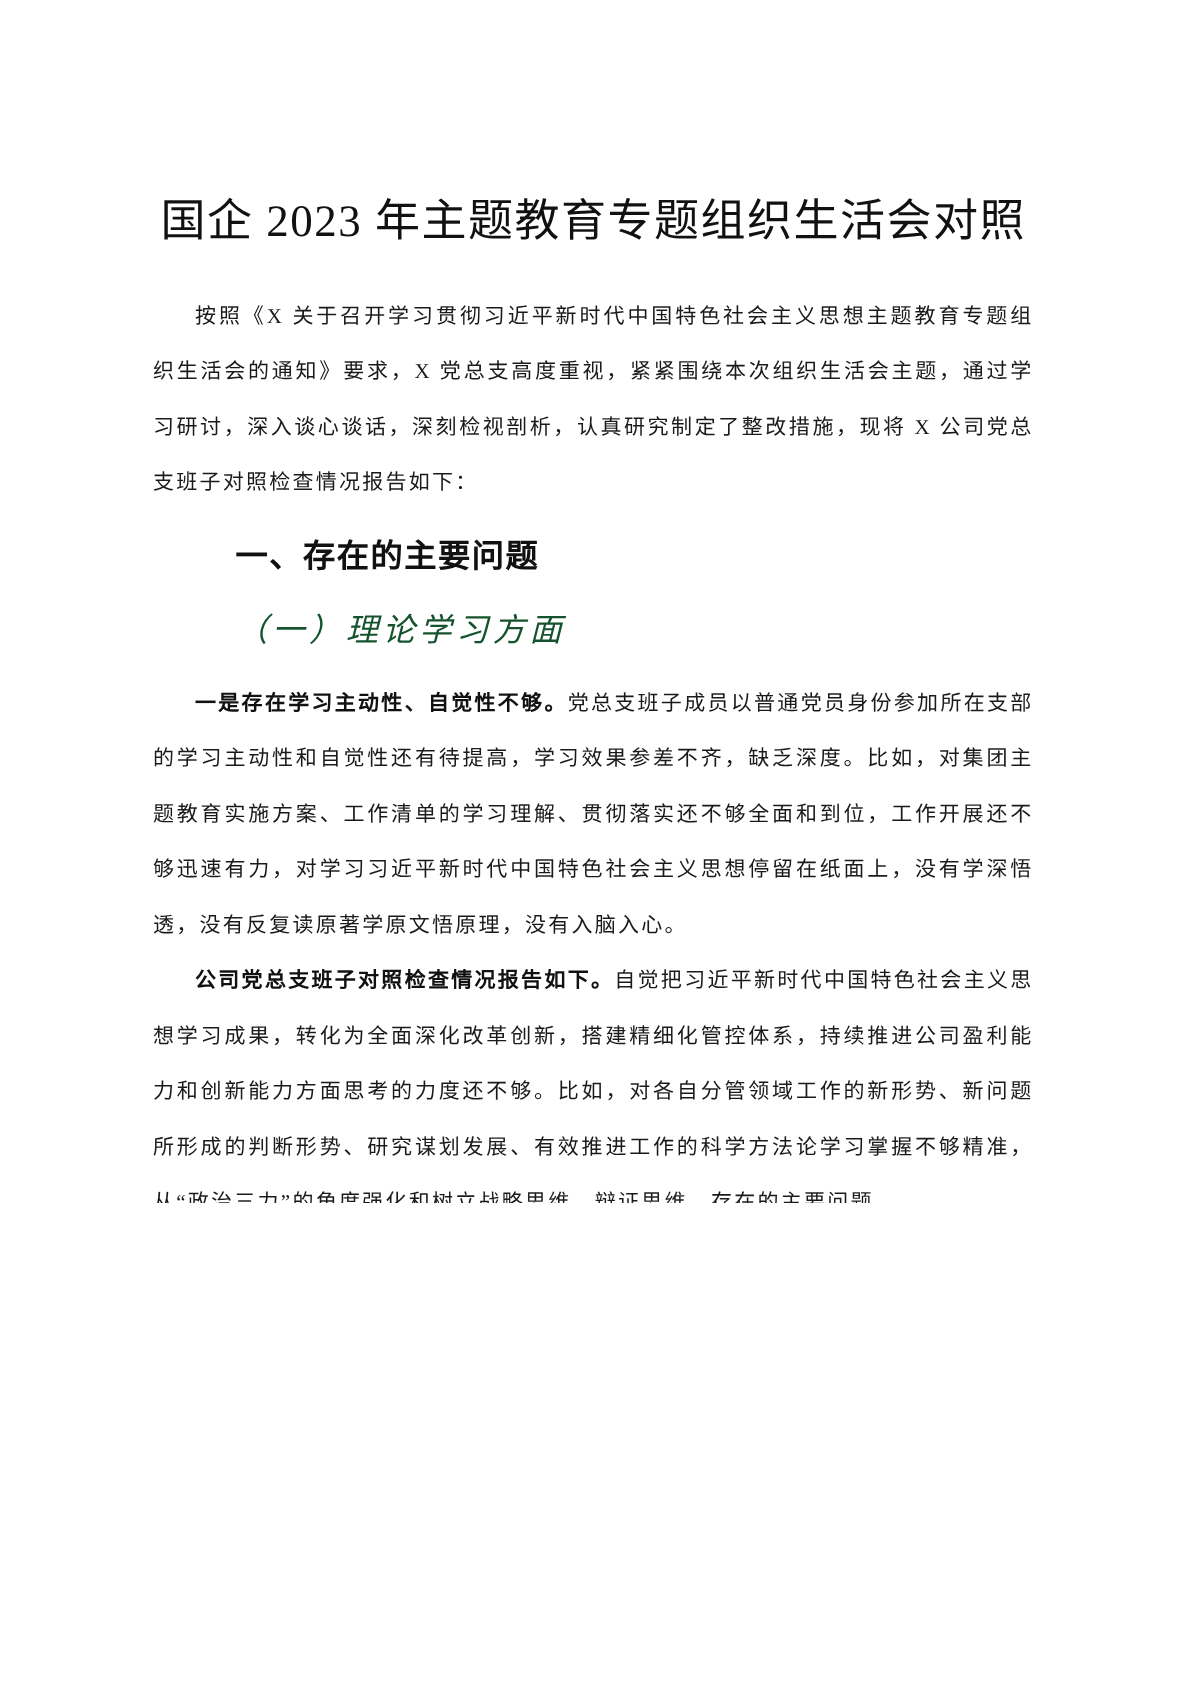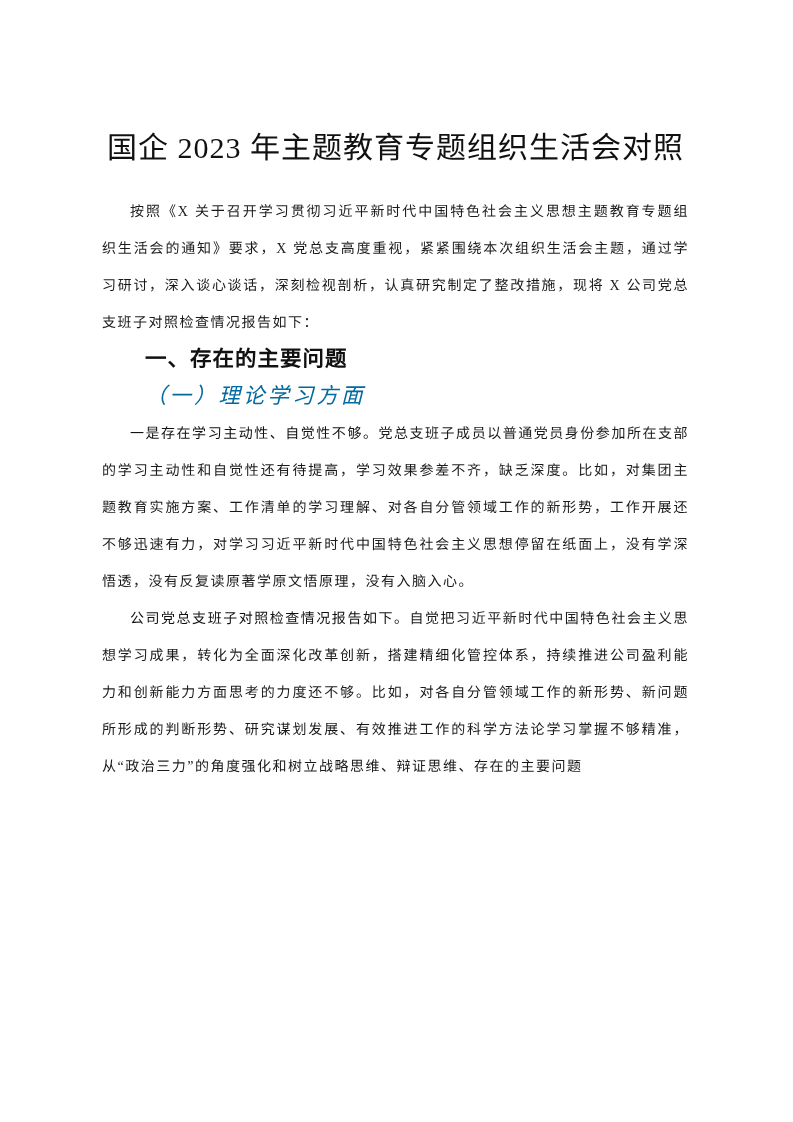--- a/index.html
+++ b/index.html
@@ -34,58 +34,58 @@
   .body-para {
     margin: 0;
     font-size: 14px;
     line-height: 37px;
     text-align: justify;
     text-indent: 2em;
     letter-spacing: 1.5px;
     color: #1a1a1a;
   }
   .section-heading {
-    margin: 0;
+    margin: 12px;
     font-size: 21.5px;
     line-height: 37px;
     font-weight: bold;
     font-family: "Liberation Sans", "DejaVu Sans", sans-serif;
     text-indent: 2em;
     letter-spacing: 1px;
     color: #111111;
   }
   .subsection-heading {
-    margin: 0;
+    margin: 12px;
     font-size: 21.5px;
     line-height: 37px;
     font-weight: normal;
     font-style: italic;
     text-indent: 2em;
     letter-spacing: 3px;
-    color: #0369a1;
+    color: #14532d;
   }
   .lead {
-    font-weight: normal;
+    font-weight: bold;
     font-style: normal;
     letter-spacing: 1.5px;
     color: #111111;
   }
 </style>
 </head>
 <body>
 
 <div class="page">
 
   <h1 class="doc-title">
     <span class="title-line">国企 2023 年主题教育专题组织生活会对照</span>
   </h1>
 
   <p class="body-para">按照《X 关于召开学习贯彻习近平新时代中国特色社会主义思想主题教育专题组织生活会的通知》要求，X 党总支高度重视，紧紧围绕本次组织生活会主题，通过学习研讨，深入谈心谈话，深刻检视剖析，认真研究制定了整改措施，现将 X 公司党总支班子对照检查情况报告如下：</p>
 
   <h2 class="section-heading">一、存在的主要问题</h2>
 
   <h3 class="subsection-heading">（一）理论学习方面</h3>
 
-  <p class="body-para"><strong class="lead">一是存在学习主动性、自觉性不够。</strong><span>党总支班子成员以普通党员身份参加所在支部的学习主动性和自觉性还有待提高，学习效果参差不齐，缺乏深度。比如，对集团主题教育实施方案、工作清单的学习理解、对各自分管领域工作的新形势，工作开展还不够迅速有力，对学习习近平新时代中国特色社会主义思想停留在纸面上，没有学深悟透，没有反复读原著学原文悟原理，没有入脑入心。</span></p>
+  <p class="body-para"><strong class="lead">一是存在学习主动性、自觉性不够。</strong><span>党总支班子成员以普通党员身份参加所在支部的学习主动性和自觉性还有待提高，学习效果参差不齐，缺乏深度。比如，对集团主题教育实施方案、工作清单的学习理解、贯彻落实还不够全面和到位，工作开展还不够迅速有力，对学习习近平新时代中国特色社会主义思想停留在纸面上，没有学深悟透，没有反复读原著学原文悟原理，没有入脑入心。</span></p>
 
   <p class="body-para"><strong class="lead">公司党总支班子对照检查情况报告如下。</strong><span>自觉把习近平新时代中国特色社会主义思想学习成果，转化为全面深化改革创新，搭建精细化管控体系，持续推进公司盈利能力和创新能力方面思考的力度还不够。比如，对各自分管领域工作的新形势、新问题所形成的判断形势、研究谋划发展、有效推进工作的科学方法论学习掌握不够精准，从“政治三力”的角度强化和树立战略思维、辩证思维、存在的主要问题</span></p>
 
 </div>
 
 </body></html>

